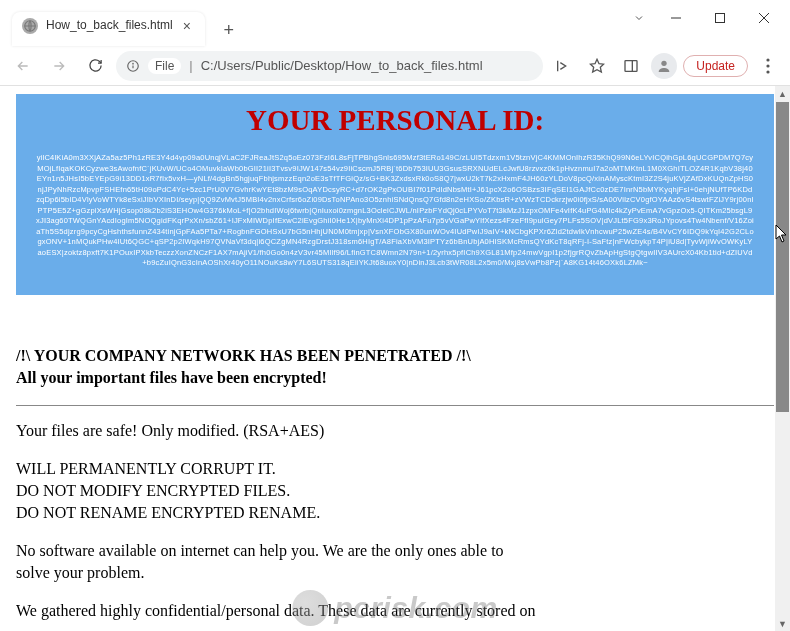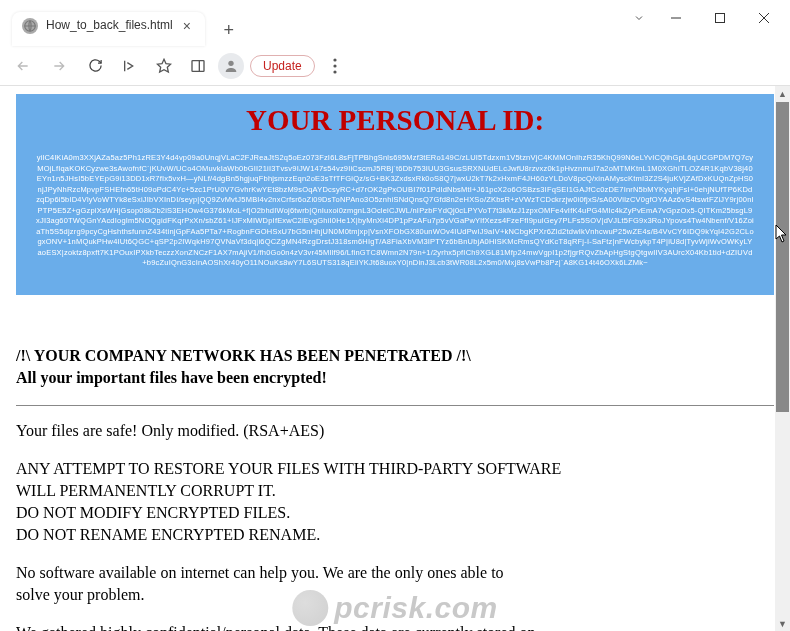--- a/index.html
+++ b/index.html
@@ -106,20 +106,30 @@
       <svg width="16" height="16" viewBox="0 0 24 24" fill="none" stroke="currentColor" stroke-width="2">
         <path d="M5 12h14M13 6l6 6-6 6"></path>
       </svg>
     </div>
   <div class="tb-btn">
       <svg width="15" height="15" viewBox="0 0 24 24" fill="none" stroke="currentColor" stroke-width="2">
         <path d="M21 12a9 9 0 1 1-3-6.7L21 8"></path>
         <path d="M21 3v5h-5"></path>
       </svg>
     </div>
+  <div class="addr">
+    <svg width="14" height="14" viewBox="0 0 24 24" fill="none" stroke="#666" stroke-width="2">
+        <circle cx="12" cy="12" r="9"></circle>
+        <line x1="12" y1="11" x2="12" y2="16"></line>
+        <circle cx="12" cy="8" r="0.5" fill="#666"></circle>
+      </svg>
+    <span class="addr-file-chip">File</span>
+    <span class="addr-sep">|</span>
+    <span class="addr-text">C:/Users/Public/Desktop/How_to_back_files.html</span>
+  </div>
   <div class="icon-btn">
       <svg width="16" height="16" viewBox="0 0 24 24" fill="none" stroke="currentColor" stroke-width="2">
         <path d="M8 17l8-5-8-5"></path>
         <path d="M4 4v16"></path>
       </svg>
     </div>
   <div class="icon-btn">
       <svg width="16" height="16" viewBox="0 0 24 24" fill="none" stroke="currentColor" stroke-width="2">
         <polygon points="12 2 15 8.5 22 9.3 17 14 18.5 21 12 17.5 5.5 21 7 14 2 9.3 9 8.5 12 2"></polygon>
       </svg>
@@ -151,21 +161,20 @@
     <div class="blue-box">
       <h1>YOUR PERSONAL ID:</h1>
       <div class="id-text">yilC4lKiA0m3XXjAZa5az5Ph1zRE3Y4d4vp09a0UnqjVLaC2FJReaJtS2q5oEz073FzI6L8sFjTPBhgSnls695Mzf3tERo149C/zLUI5Tdzxm1V5tznVjC4KMMOnIhzR35KhQ99N6eLYvICQihGpL6qUCGPDM7Q7cyMOjLfIqaKOKCyzwe3sAwofnfC`jKUvW/UCo4OMuvkIaWb0bGII21iI3Tvsv9IJW147s54vz9IiCscmJ5RBj`t6Db753IUU3GsusSRXNUdELcJwfU8rzvxz0k1pHvznmuI7a2oMTMKtnL1M0XGhITLOZ4R1KqbV38j40EYn1n5JHsI5bEYEpG9i13DD1xR7fIx5vxH—yNLf/4dgBn5hgjuqFbhjsmzzEqn2oE3sTfTFGiQz/sG+BK3ZxdsxRk0oS8Q7|wxU2kT7k2xHxmF4JH60zYLDoV8pcQ/xinAMyscKtmI3Z2S4juKVjZAfDxKUQnZpHS0njJPyNhRzcMpvpFSHEfn65tH09oPdC4Yc+5zc1PrU0V7GvhrKwYEt8bzM9sOqAYDcsyRC+d7rOK2gPxOUBI7f01PdIdNbsMtI+J61pcX2o6OSBzs3IFqSEI1GAJfCc0zDE7InrN5bMYKyqhjFsI+0ehjNUfTP6KDdzqDp6i5bID4VlyVoWTYk8eSxiJIbVXInDI/seyp|QQ9ZvMvtJ5MBI4v2nxCrfsr6oZi09DsToNPAno3O5znhiSNdQnsQ7Gfd8n2eHXSo/ZKbsR+zVWzTCDckrzjw0i0fjxS/sA00VilzCV0gfOYAAz6vS4tswtFZiJY9rj00nIPTP5E5Z+gGzpiXsWHjGsop08k2b2iS3EHOw4G376kMoL+f|O2bhdIWoj6twrb|QnIuxoi0zmgnL3OcleiCJWL/nIPzbFYdQj0cLPYVoT7t3kMzJ1zpxOMFe4vIfK4uPG4MIc4kZyPvEmA7vGpzOx5-QITKm25bsgL9xJI3ag60TWQGnYAcdIogIm5NOQgidFKqrPxXn/sbZ61+IJFxMIWDpIfExwC2iEvgGhiI0He1X|byMnXi4DP1pPzAFu7p5vVGaPwYlfXezs4FzeFfI9pulGey7PLFs5SOV|dVJLt5FG9x3RoJYpovs4Tw4Nbenf/V16ZoiaTh5S5djzrg9pcyCgHshthsfunnZ434tinjGpFAa5PTa7+RogbnFGOHSxU7bG5nHhjUN0M0tmjxp|VsnXFObGX80unWOv4IUdPwIJ9aIV+kNCbgKPXr6Zld2tdwIkVnhcwuP25wZE4s/B4VvCY6IDQ9kYqI42G2CLogxONV+1nMQukPHw4IUt6QGC+qSP2p2IWqkH97QVNaVf3dq|i6QCZgMN4RzgDrstJ318sm6HIgT/A8FiaXbVM3IPTYz6bBnUbjA0HISKMcRmsQYdKcT8qRFj-I-SaFtz|nFWcbykpT4P|iU8d|TyvWjiWvOWKyLYaoESX|zoktz8pxft7K1POuxIPXkbTeczzXonZNCzF1AX7mAjiV1/fh0Go0n4zV3vr45MIlf96/LfinGTC8Wmn2N79n+1/2yrhx5pfICh9XGL81Mfp24mwVgpI1p2fjgrRQvZbApHgStgQtgwIIV3AUrcX04Kb1tid+dZIUVd+b9cZuIQnG3cInAOShXr40yO11NOuKs8wY7L6SUTS318qEiiYKJt68uoxY0|nDinJ3Lcb3tWR08L2x5m0/Mxj8sVwPb8Pz|`A8KG14t46OXk6LZMk~</div>
     </div>
     <div class="body-text">
       <p class="warn1">/!\ YOUR COMPANY NETWORK HAS BEEN PENETRATED /!\</p>
       <p class="warn1">All your important files have been encrypted!</p>
       <hr>
       <p>Your files are safe! Only modified. (RSA+AES)</p>
       <div class="block">
-        <p>ANY ATTEMPT TO RESTORE YOUR FILES WITH THIRD-PARTY SOFTWARE</p>
         <p>WILL PERMANENTLY CORRUPT IT.</p>
         <p>DO NOT MODIFY ENCRYPTED FILES.</p>
         <p>DO NOT RENAME ENCRYPTED RENAME.</p>
       </div>
       <div class="block">
         <p>No software available on internet can help you. We are the only ones able to</p>
         <p>solve your problem.</p>
       </div>
       <div class="block">
         <p>We gathered highly confidential/personal data. These data are currently stored on</p>

